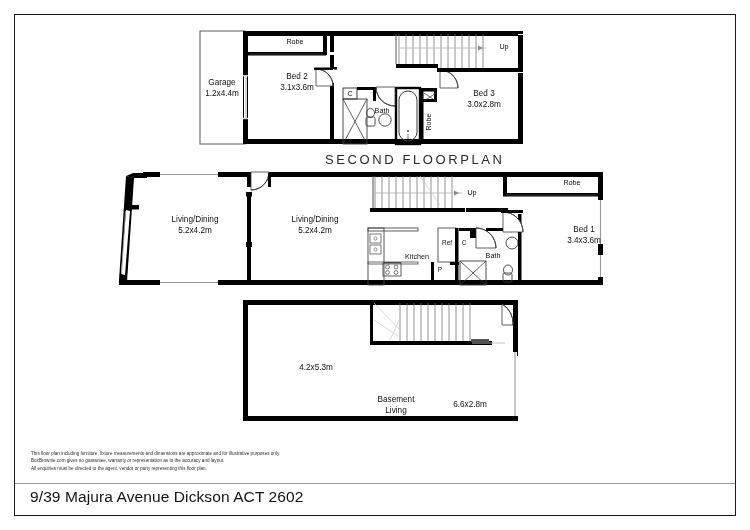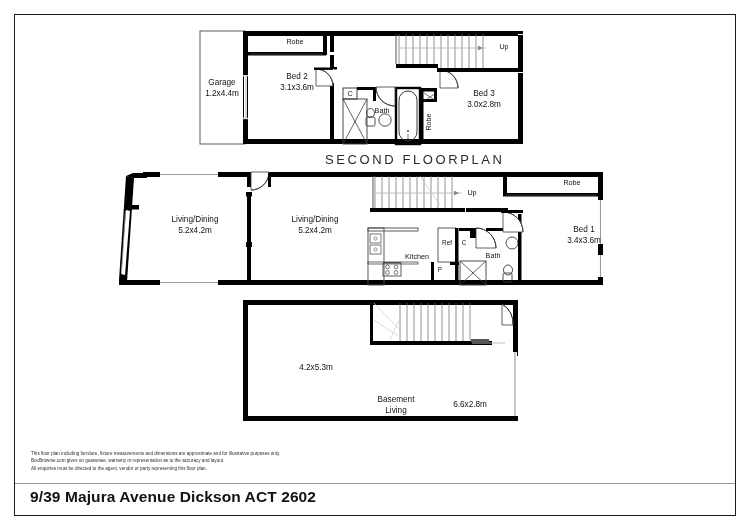--- a/index.html
+++ b/index.html
@@ -82,21 +82,20 @@
   }
   #address {
     position: absolute;
     left: 30px;
     top: 488px;
     font-size: 15.5px;
     color: #131313;
     font-family: "Liberation Sans", sans-serif;
     letter-spacing: 0.1px;
     white-space: nowrap;
-    font-weight: bold;
   }
 </style>
 </head>
 <body>
 
 <div id="page">
 
   <div id="frame"></div>
 
   <svg id="plan-svg" viewBox="0 0 750 530">

